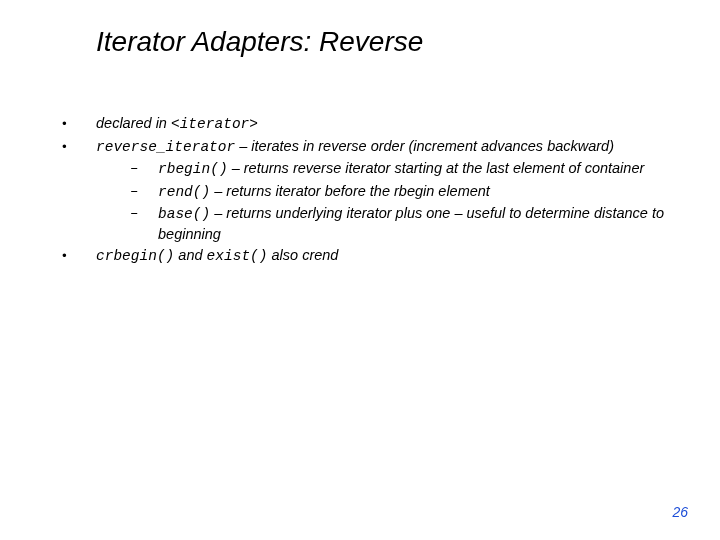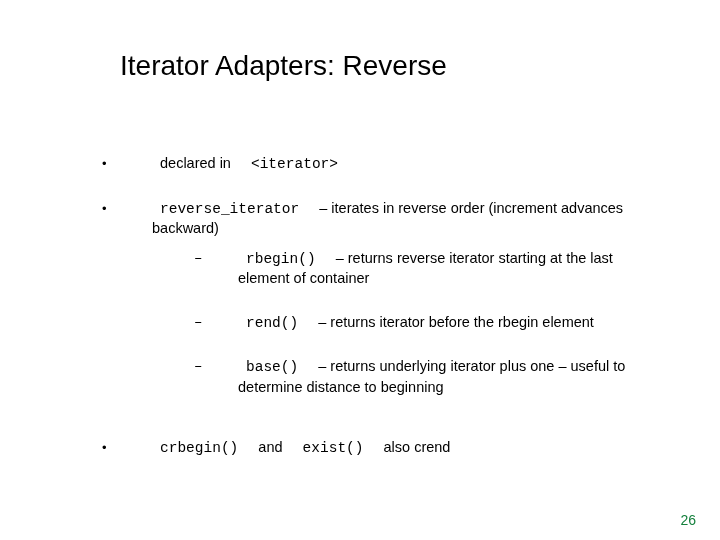--- a/index.html
+++ b/index.html
@@ -1,15 +1,15 @@
 <!DOCTYPE html>
 <html><head>
   <meta charset="utf-8">
   <style>
-    * { margin: 8px; padding: 0; box-sizing: border-box; }
+    * { margin: 0; padding: 0; box-sizing: border-box; font-style: italic; }
     body {
       width: 720px;
       height: 540px;
       background: #ffffff;
       font-family: Arial, Helvetica, sans-serif;
       position: relative;
       overflow: hidden;
     }
     .title {
       position: absolute;
@@ -54,21 +54,21 @@
       font-family: "Courier New", monospace;
       font-size: 14px;
     }
     .body2 { flex: 1; }
     .code { font-family: "Courier New", monospace; }
     .pagenum {
       position: absolute;
       right: 32px;
       bottom: 20px;
       font-size: 14px;
-      color: #15803d;
+      color: #1d4ed8;
     }
   </style>
 </head>
 <body>
 
 <div class="title">Iterator Adapters: Reverse</div>
 
 <div class="content">
 
   <div class="lvl1">

